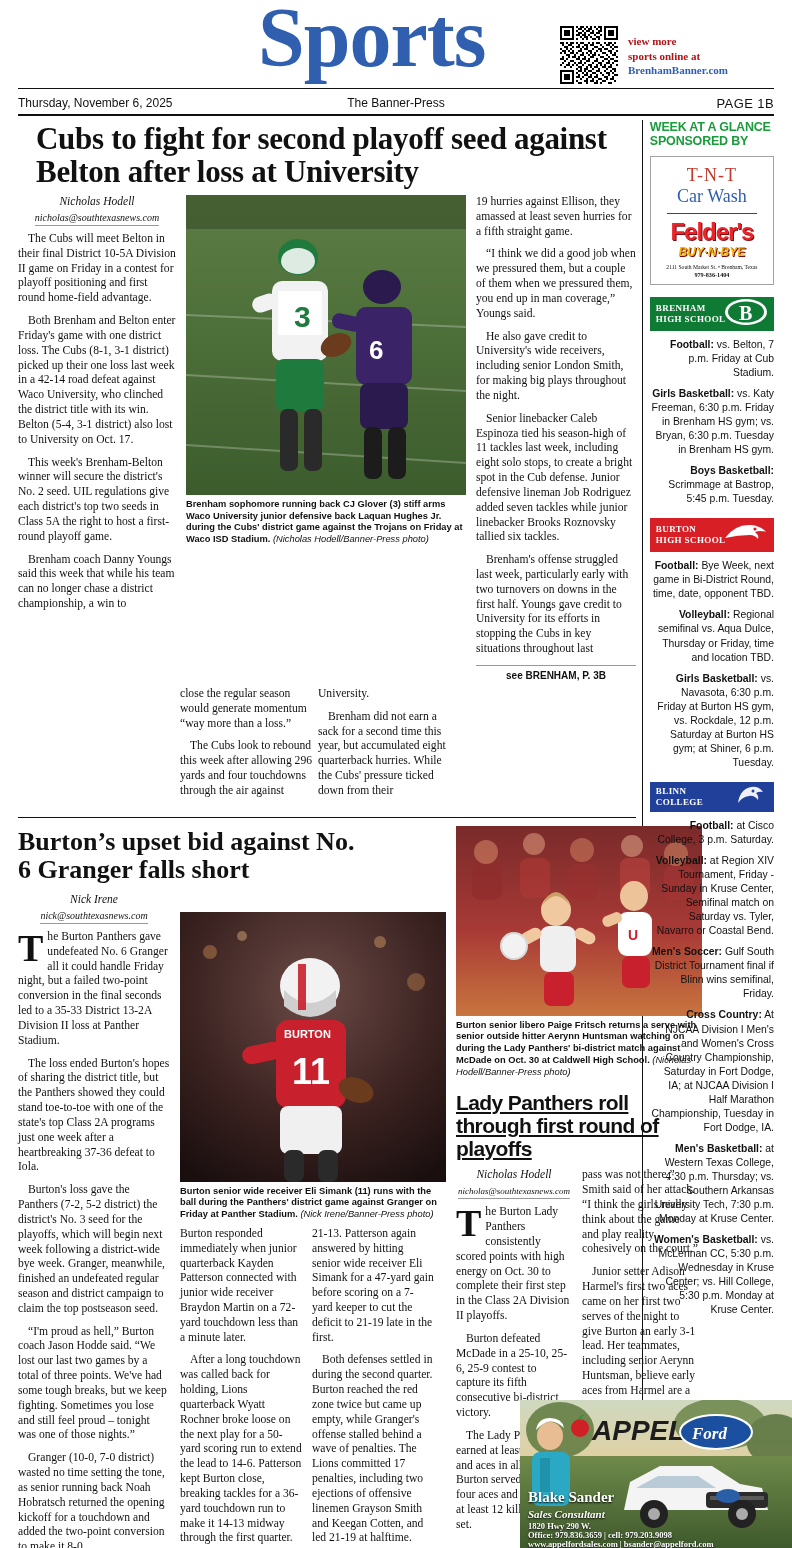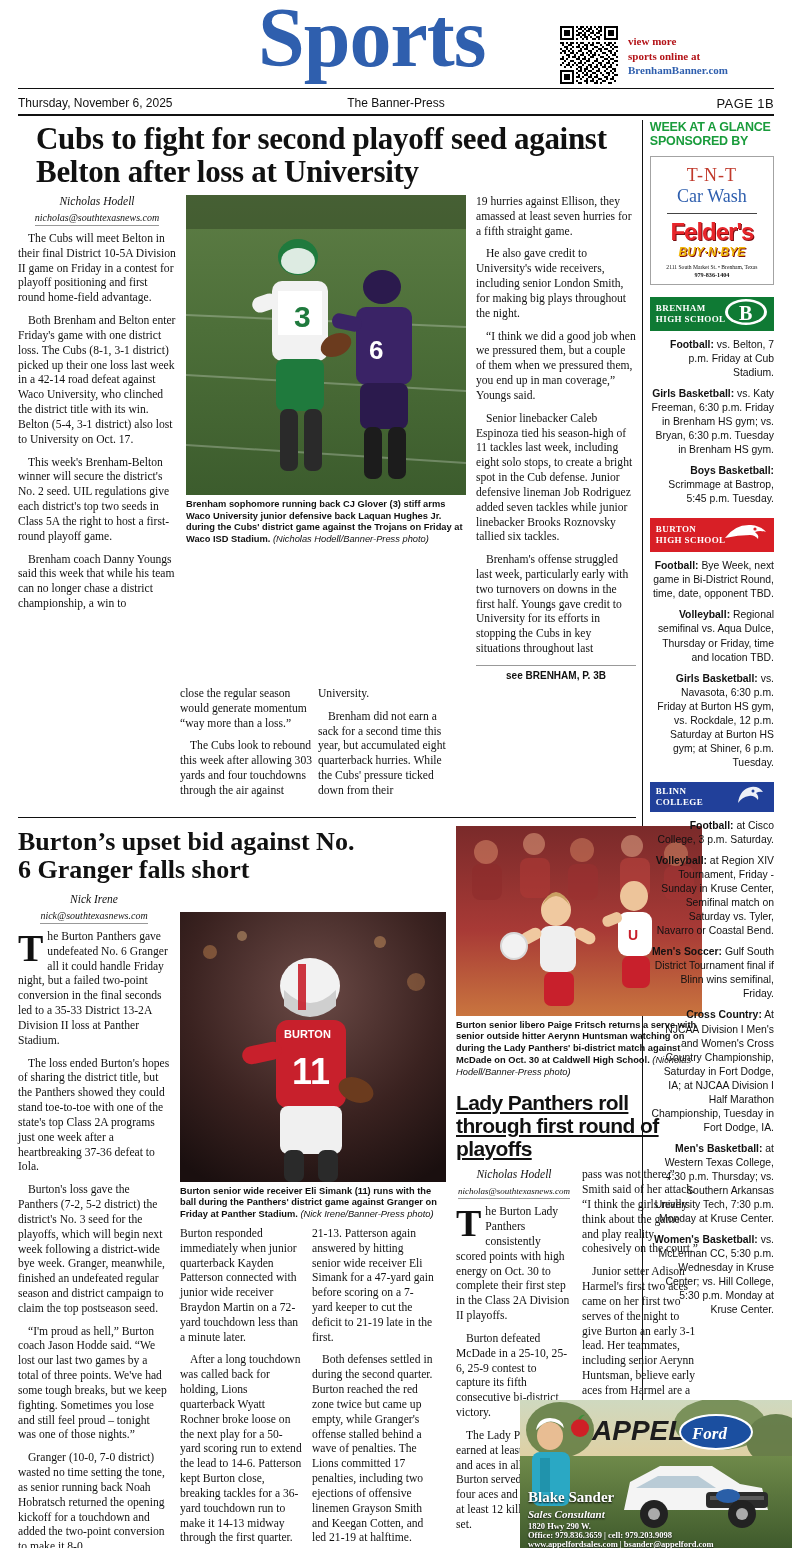--- a/index.html
+++ b/index.html
@@ -435,34 +435,34 @@
             </div>
             <div class="cap">
               <span>Brenham sophomore running back CJ Glover (3) stiff arms Waco University junior defensive back Laquan Hughes Jr. during the Cubs' district game against the Trojans on Friday at Waco ISD Stadium.</span>
               <span class="credit">(Nicholas Hodell/Banner-Press photo)</span>
             </div>
           </div>
 
           <div class="a1-c3">
             <div class="col-text">
               <p class="noind">19 hurries against Ellison, they amassed at least seven hurries for a fifth straight game.</p>
+              <p>“I think we did a good job when we pressured them, but a couple of them when we pressured them, you end up in man coverage,” Youngs said.</p>
               <p>He also gave credit to University's wide receivers, including senior London Smith, for making big plays throughout the night.</p>
-              <p>“I think we did a good job when we pressured them, but a couple of them when we pressured them, you end up in man coverage,” Youngs said.</p>
               <p>Senior linebacker Caleb Espinoza tied his season-high of 11 tackles last week, including eight solo stops, to create a bright spot in the Cub defense. Junior defensive lineman Job Rodriguez added seven tackles while junior linebacker Brooks Roznovsky tallied six tackles.</p>
               <p>Brenham's offense struggled last week, particularly early with two turnovers on downs in the first half. Youngs gave credit to University for its efforts in stopping the Cubs in key situations throughout last</p>
             </div>
             <div class="seeline">see BRENHAM, P. 3B</div>
           </div>
         </div>
 
         <div class="a1-lower">
           <div style="width:158px;"></div>
           <div class="lc col-text">
             <p class="noind">close the regular season would generate momentum “way more than a loss.”</p>
-            <p>The Cubs look to rebound this week after allowing 303 yards and four touchdowns through the air against</p>
+            <p>The Cubs look to rebound this week after allowing 296 yards and four touchdowns through the air against</p>
           </div>
           <div class="lc col-text">
             <p class="noind">University.</p>
             <p>Brenham did not earn a sack for a second time this year, but accumulated eight quarterback hurries. While the Cubs' pressure ticked down from their</p>
           </div>
         </div>
       </div>
 
       <div class="hr-thin"></div>
 

